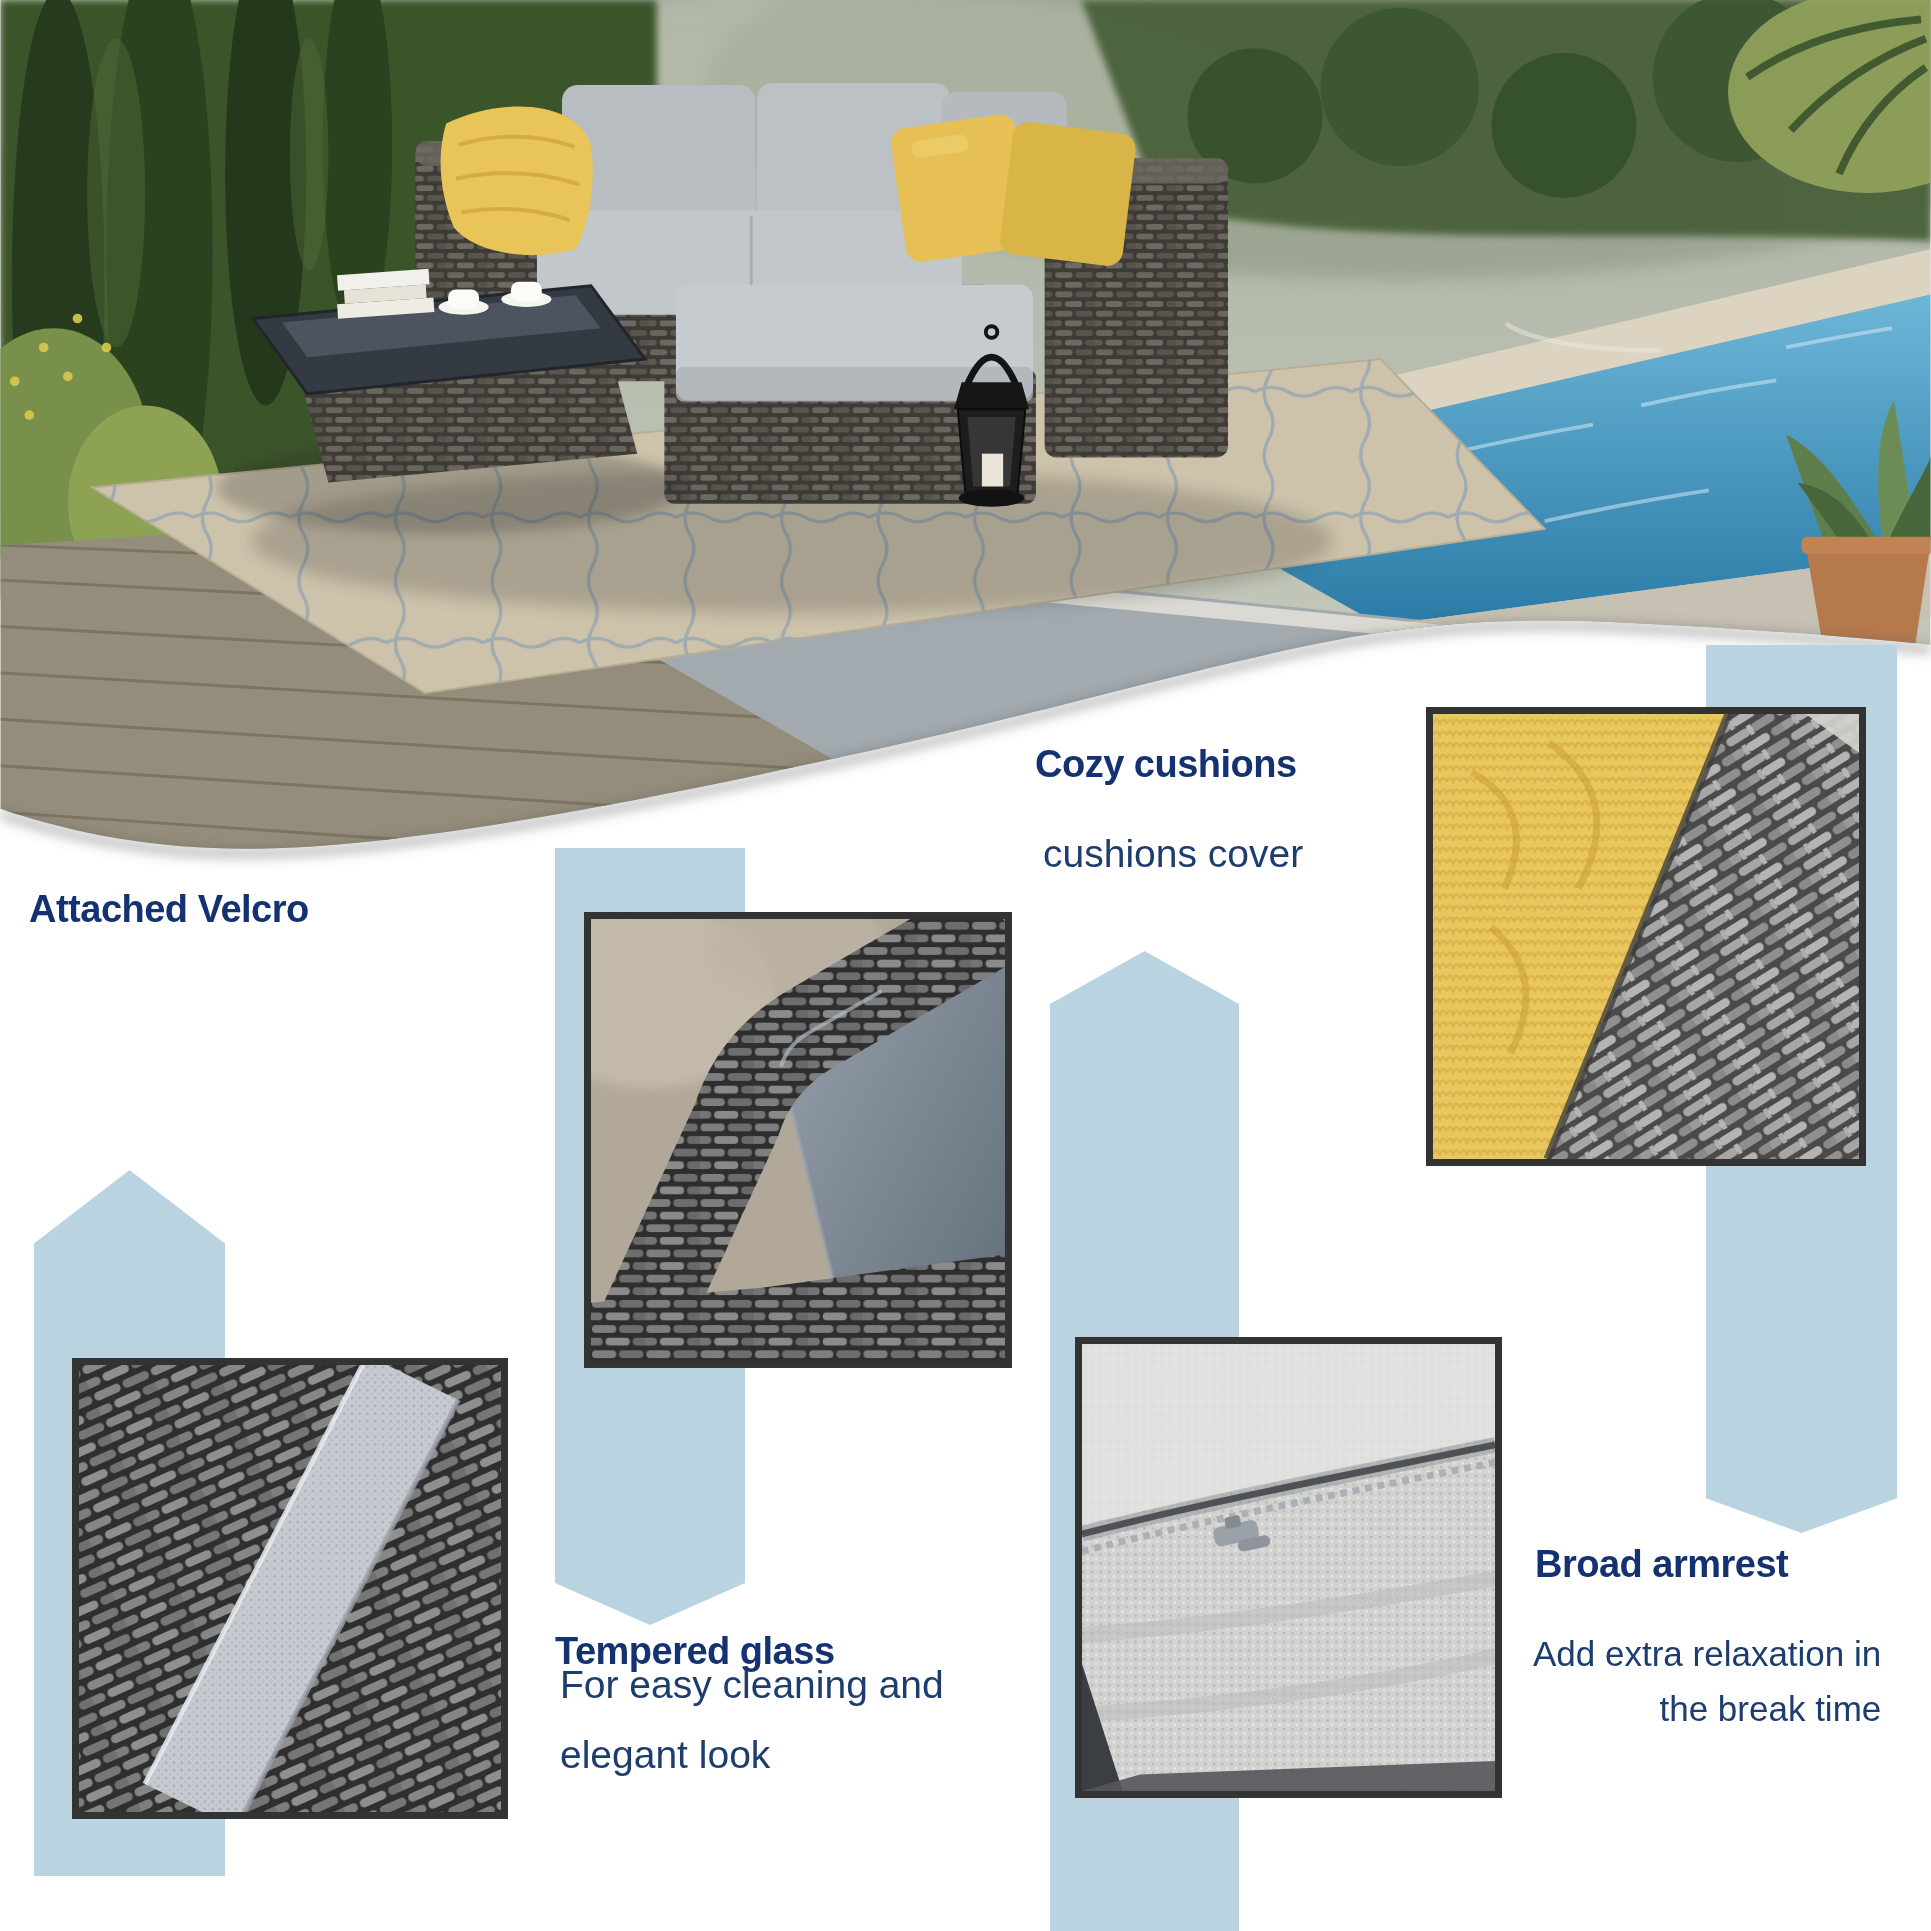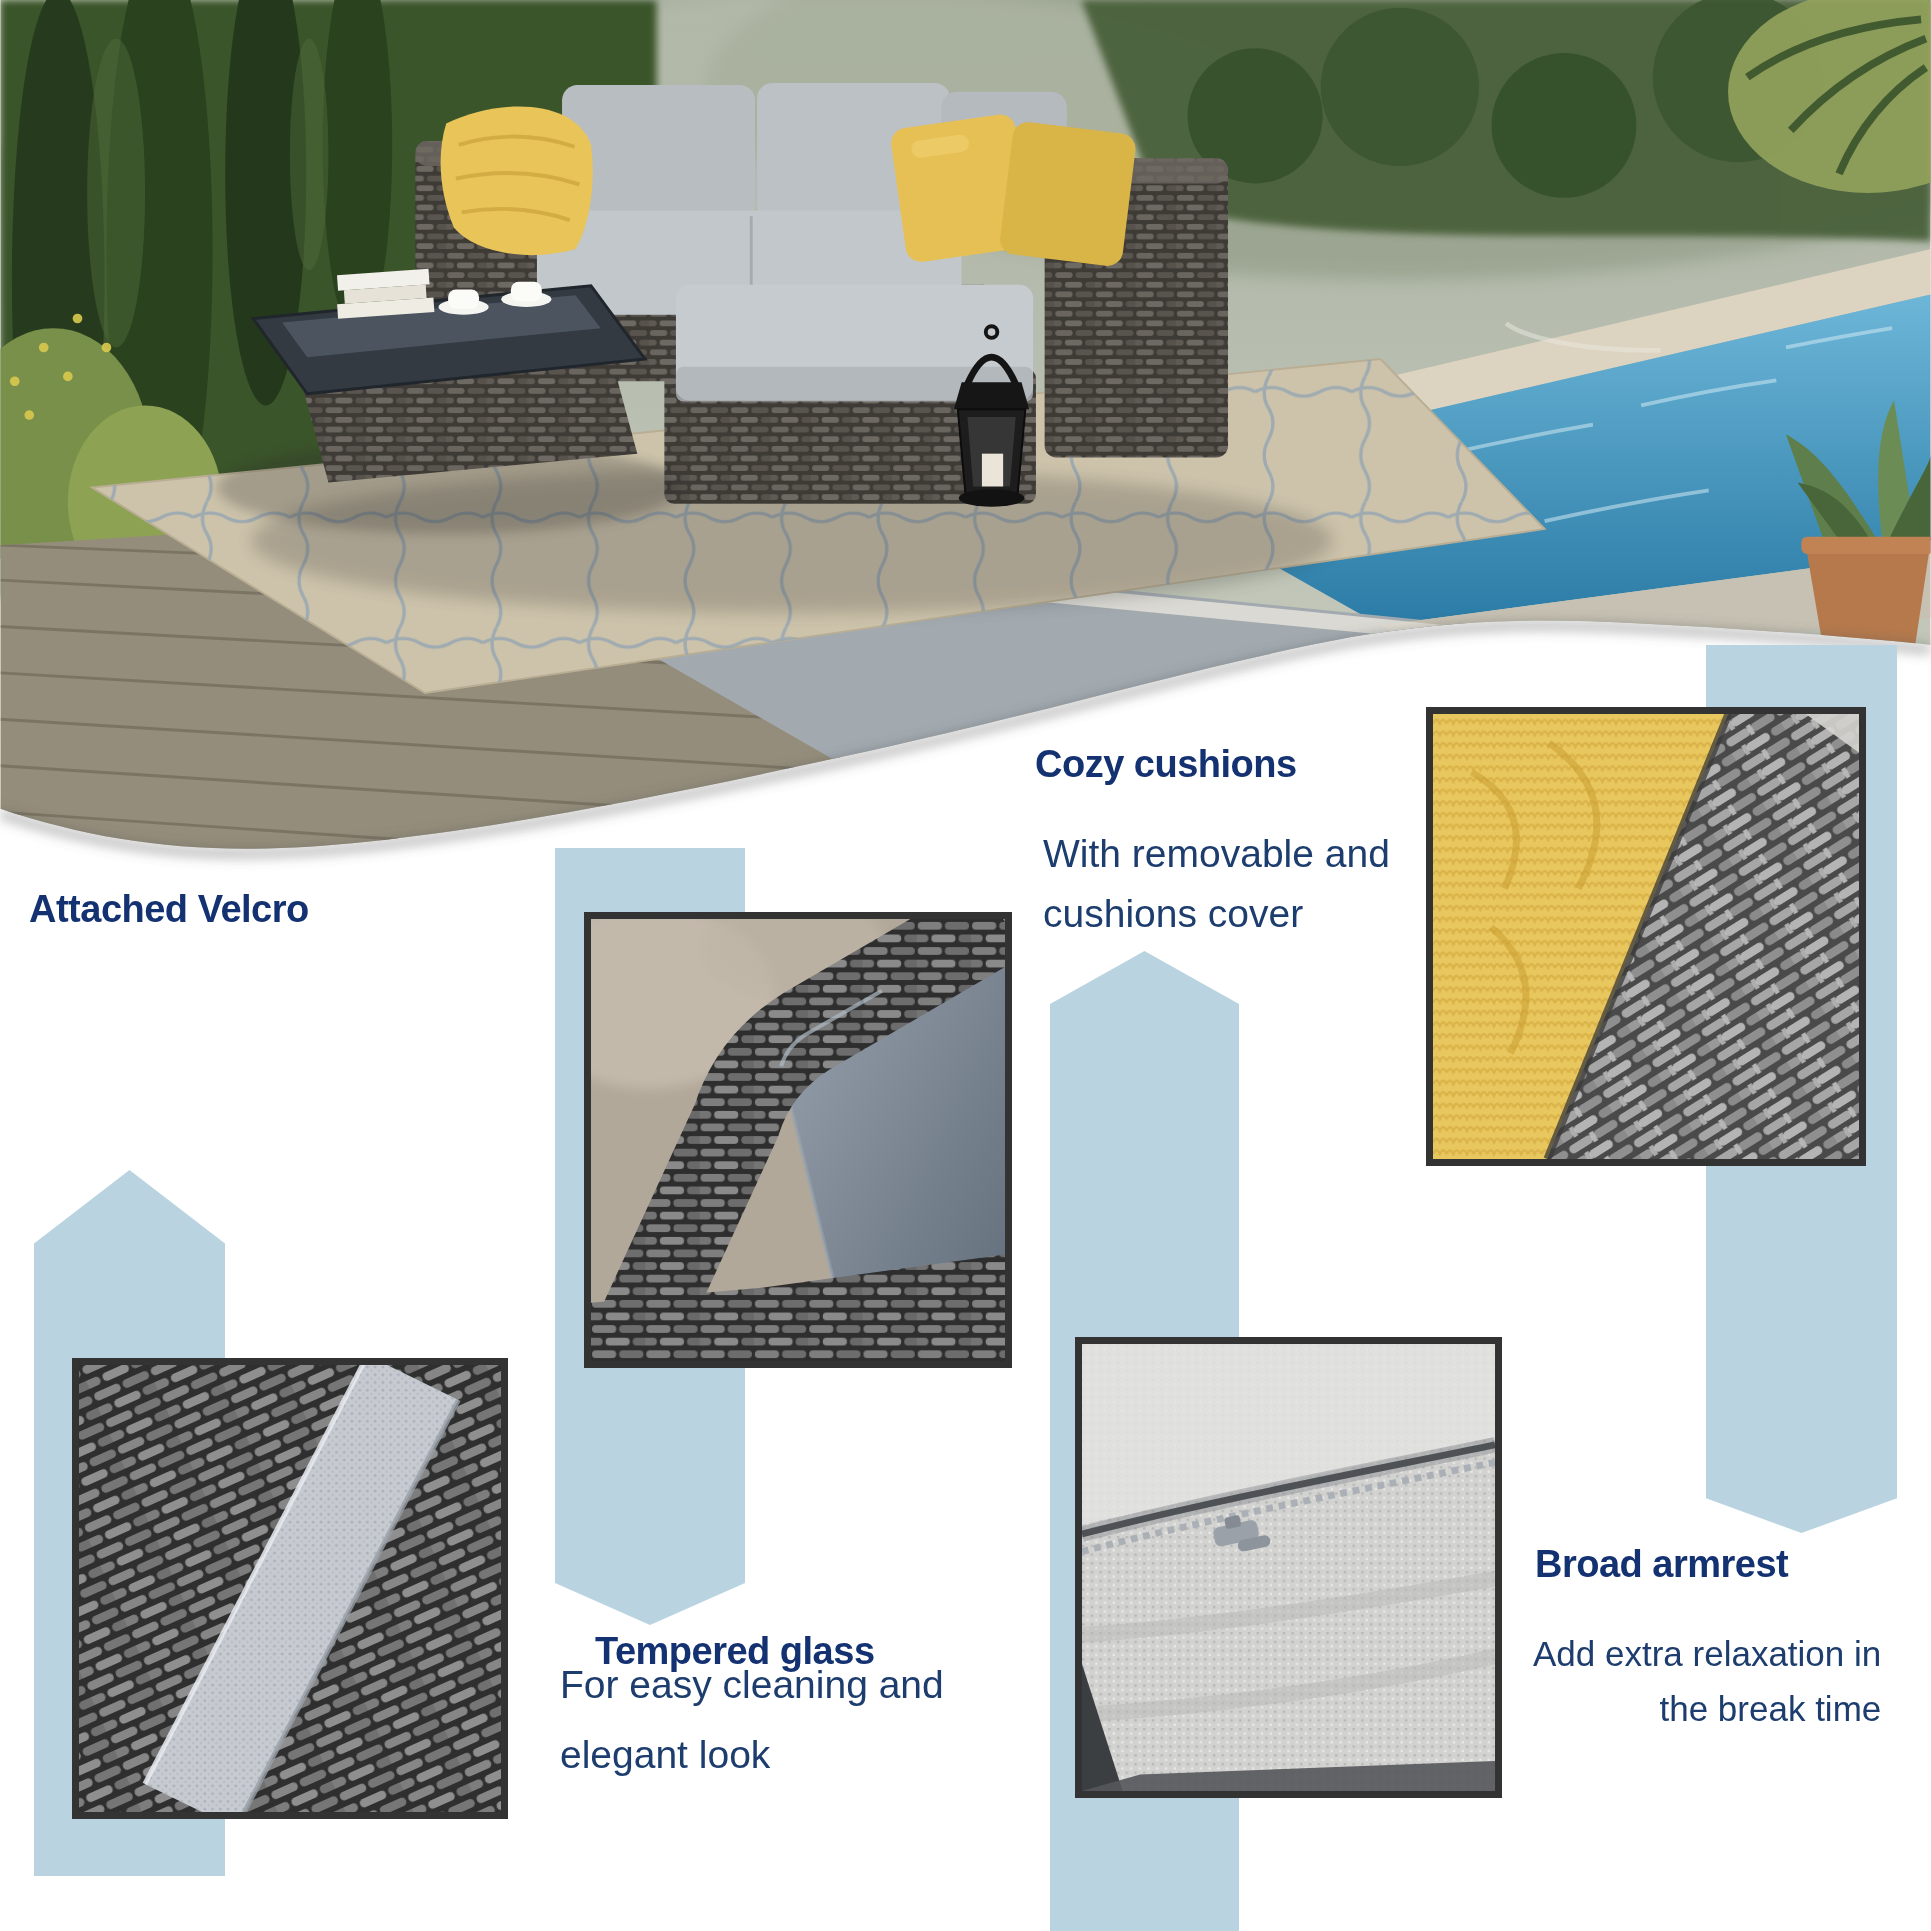--- a/index.html
+++ b/index.html
@@ -204,25 +204,24 @@
   <div class="ribbon" style="left:1050px;top:951px;width:189px;height:980px;clip-path:polygon(50% 0,100% 5.4%,100% 100%,0 100%,0 5.4%);"></div>
   <div class="ribbon" style="left:34px;top:1170px;width:191px;height:706px;clip-path:polygon(50% 0,100% 10.4%,100% 100%,0 100%,0 10.4%);"></div>
   <div class="ribbon" style="left:1706px;top:645px;width:191px;height:888px;clip-path:polygon(0 0,100% 0,100% 96.1%,50% 100%,0 96.1%);"></div>
 
   <div class="feat-title" style="left:29px;top:890px;">Attached Velcro</div>
   <div class="feat-sub" style="left:85px;top:962px;line-height:70px;font-size:41px;">
   </div>
 
   <div class="feat-title" style="left:1035px;top:745px;">Cozy cushions</div>
   <div class="feat-sub" style="left:1043px;top:824px;line-height:60px;font-size:39px;">
-    <span>With removable and</span>
     <span>cushions cover</span>
   </div>
 
-  <div class="feat-title" style="left:555px;top:1632px;margin-left:40px;">Tempered glass</div>
+  <div class="feat-title" style="left:555px;top:1632px;">Tempered glass</div>
   <div class="feat-sub" style="left:560px;top:1650px;line-height:70px;font-size:39px;">
     <span>For easy cleaning and</span>
     <span>elegant look</span>
   </div>
 
   <div class="feat-title" style="left:1535px;top:1545px;">Broad armrest</div>
   <div class="feat-sub" style="left:1533px;top:1626px;line-height:55px;font-size:35px;text-align:right;">
     <span>Add extra relaxation in</span>
     <span>the break time</span>
   </div>

